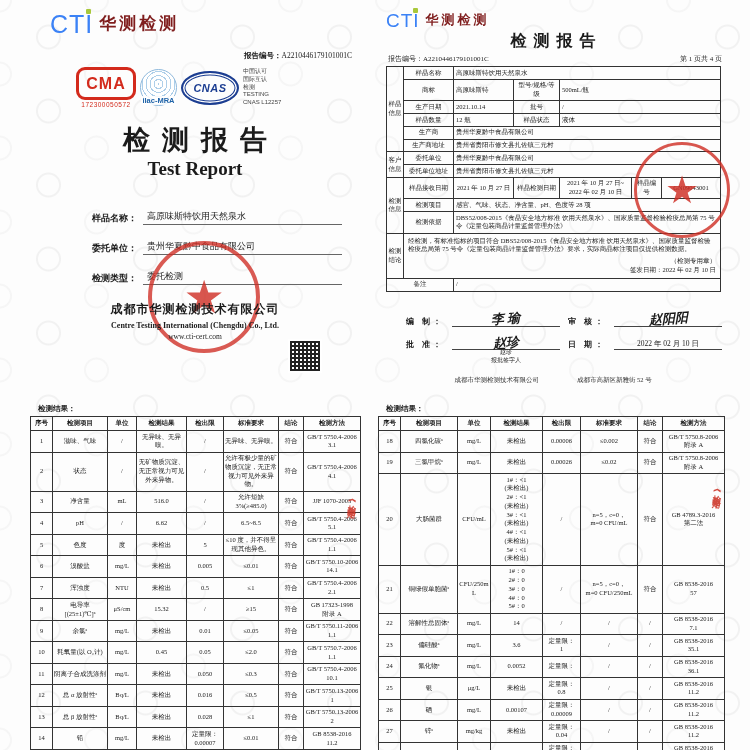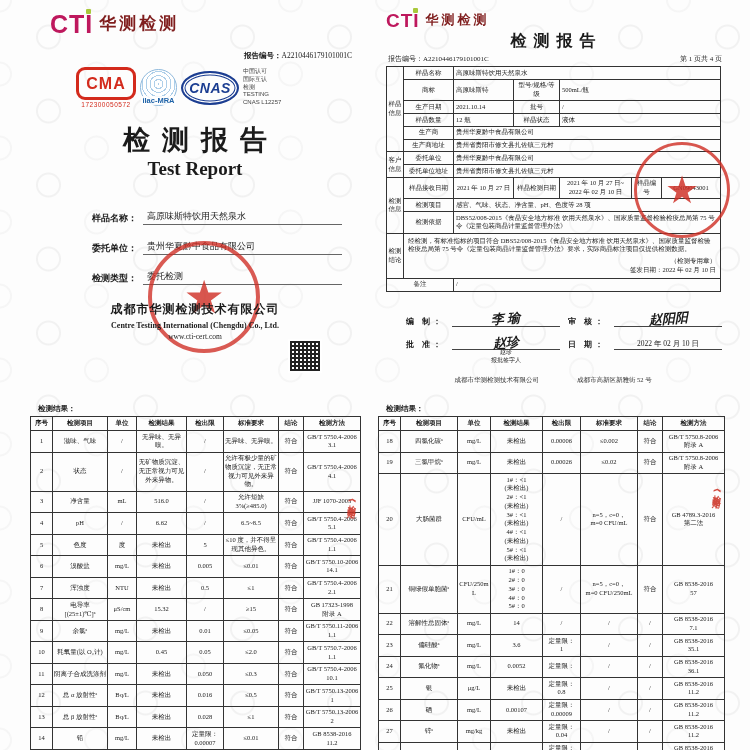--- a/index.html
+++ b/index.html
@@ -7,42 +7,42 @@
   body { background:#fdfdfd; font-family:"Liberation Serif","DejaVu Serif",serif; color:#1b1b1b; position:relative; overflow:hidden; }
   .wm { position:absolute; inset:0; pointer-events:none; z-index:0;
         background-image: radial-gradient(circle, transparent 10px, rgba(110,110,110,.08) 11px, rgba(110,110,110,.08) 12px, transparent 13px);
         background-size: 97px 74px; }
   .wm2 { position:absolute; inset:0; pointer-events:none; z-index:0;
         background-image: radial-gradient(circle, transparent 10px, rgba(110,110,110,.05) 11px, rgba(110,110,110,.05) 12px, transparent 13px);
         background-size: 97px 74px; background-position:48px 37px; }
   .page { position:absolute; z-index:1; }
   
   .cti { display:flex; align-items:flex-end; gap:6px; font-family:"Liberation Sans",sans-serif; }
-  .cti-en { font-weight:bold; color:#be185d; position:relative; line-height:.9; letter-spacing:1px; }
+  .cti-en { font-weight:normal; color:#3b82f6; position:relative; line-height:.9; letter-spacing:1px; }
   .cti-dot { position:absolute; width:5px; height:5px; background:#a9c83b; border-radius:1px; top:-4px; right:2px; }
   .cti-cn { font-weight:bold; color:#7f1d1d; letter-spacing:3px; }
   .cti.big .cti-en { font-size:25px; } .cti.big .cti-cn { font-size:17px; }
   .cti.small .cti-en { font-size:19px; } .cti.small .cti-cn { font-size:13px; }
   
   .cover { left:30px; top:4px; width:330px; height:398px; }
   .cover .cti { position:absolute; left:20px; top:8px; }
   .repno { position:absolute; top:47px; right:8px; font-size:7.5px; }
   .repno b { font-weight:bold; }
   .marks { position:absolute; top:63px; left:46px; display:flex; align-items:center; gap:4px; }
   .cma { text-align:center; }
   .cma-box { width:60px; height:33px; border:3px solid #d32a1c; border-radius:9px; color:#d32a1c;
              font-family:"Liberation Sans",sans-serif; font-weight:bold; font-size:16px; line-height:28px; letter-spacing:1px; }
   .cma-num { color:#d32a1c; font-size:6.5px; font-family:"Liberation Sans",sans-serif; margin-top:1px; letter-spacing:.5px; }
   .ilac { width:37px; height:37px; border-radius:50%; position:relative; display:flex; align-items:flex-end; justify-content:center;
           background: repeating-radial-gradient(circle at 50% 40%, #aecfe9 0 1px, #ffffff 1px 4px); border:1px solid #8fb9dc; }
   .ilac span { background:rgba(255,255,255,.85); color:#1f63a8; font-family:"Liberation Sans",sans-serif;
                font-weight:bold; font-size:7.5px; padding:0 1px; }
   .cnas { width:58px; height:34px; border:2.5px solid #1b3d91; border-radius:50%; display:flex; align-items:center; justify-content:center;
           box-shadow: inset 0 0 0 1.5px #fff, inset 0 0 0 2.5px #1b3d91; }
-  .cnas span { color:#1b3d91; font-family:"Liberation Sans",sans-serif; font-weight:bold; font-style:italic; font-size:14px; letter-spacing:.5px; }
+  .cnas span { color:#1b3d91; font-family:"Liberation Sans",sans-serif; font-weight:bold; font-style:italic; font-size:11px; letter-spacing:.5px; }
   .cnas-side { font-size:6px; line-height:1.3; color:#444; white-space:pre-line; font-family:"Liberation Sans",sans-serif; }
   .cv-title { position:absolute; top:118px; width:100%; text-align:center; font-size:27px; font-weight:bold; letter-spacing:12px; text-indent:12px; }
   .cv-sub { position:absolute; top:154px; width:100%; text-align:center; font-size:19px; font-weight:bold; }
   .fields { position:absolute; top:206px; left:62px; right:18px; }
   .field { display:flex; align-items:flex-end; margin-bottom:15px; }
   .f-label { font-weight:bold; font-size:9px; white-space:nowrap; margin-right:6px; }
   .f-value { flex:1; font-size:9px; border-bottom:1px solid #666; padding:0 2px 1px 4px; }
   .company { position:absolute; top:297px; width:100%; text-align:center; }
   .company-cn { font-size:12px; font-weight:bold; letter-spacing:1px; }
   .company-en { font-size:8px; font-weight:bold; margin-top:3px; }

